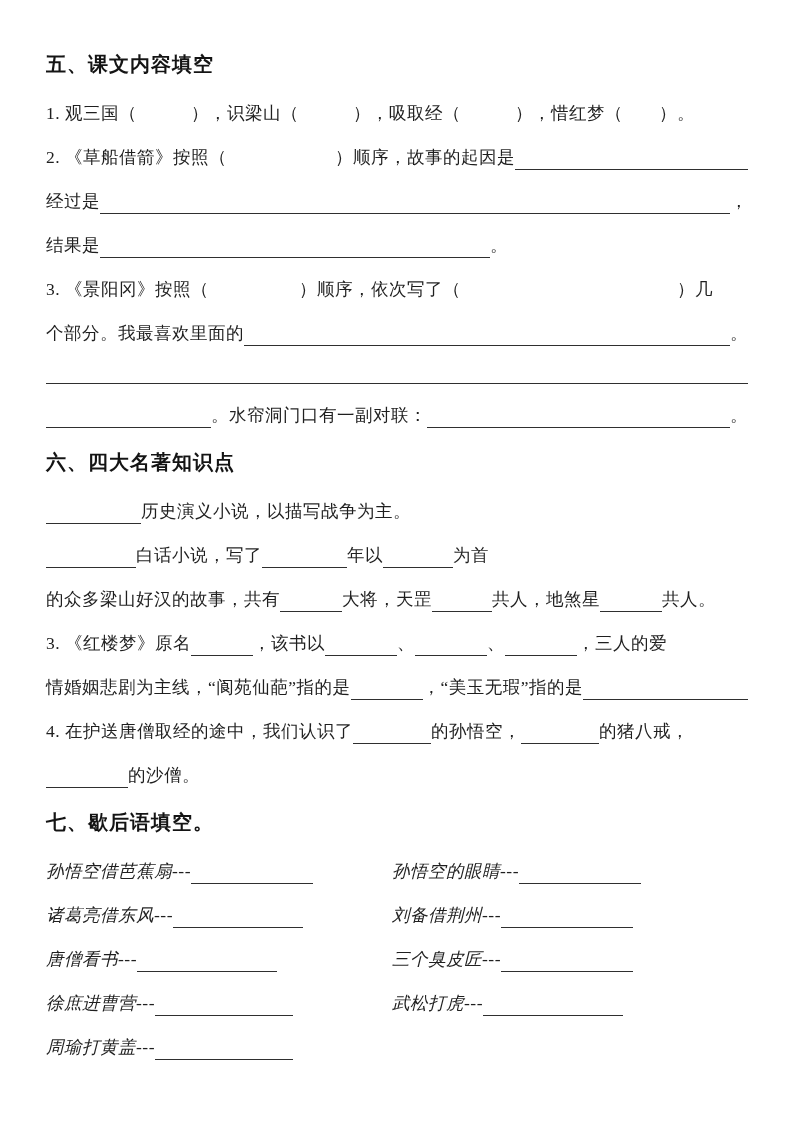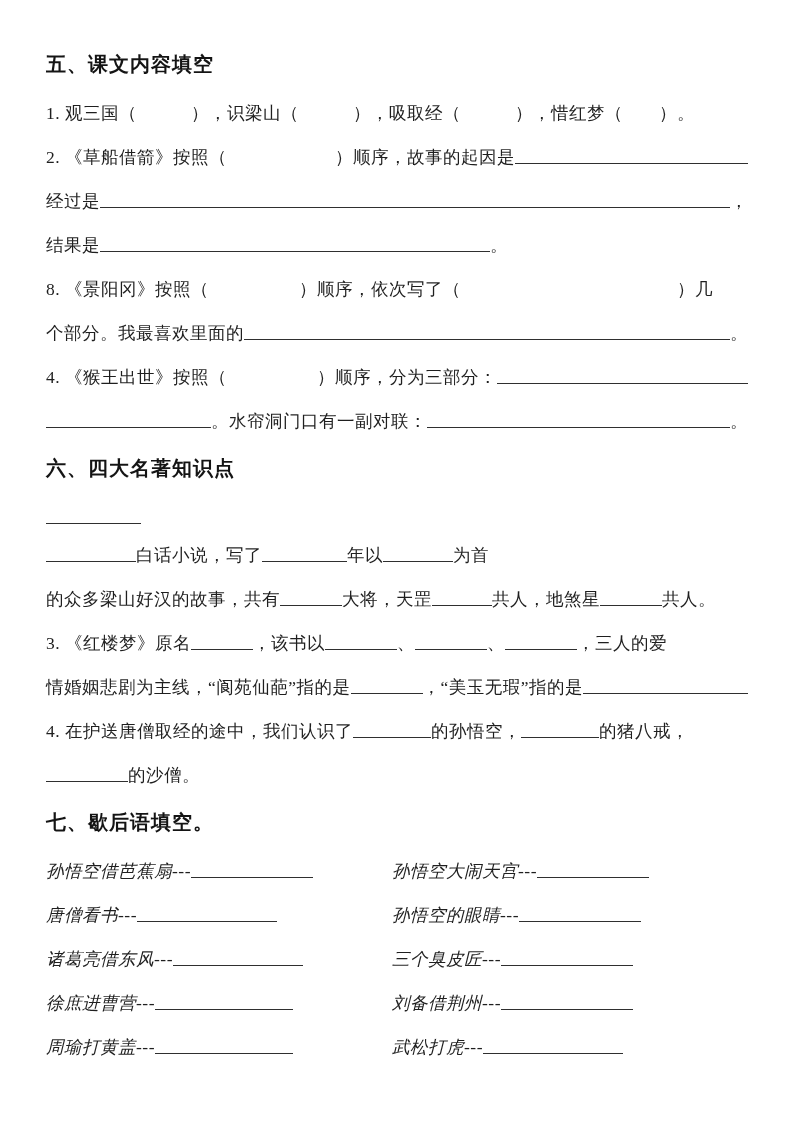--- a/index.html
+++ b/index.html
@@ -21,21 +21,21 @@
     font-family: "Liberation Sans", sans-serif;
     font-weight: bold;
     font-size: 20px;
     line-height: 24px;
     color: #141414;
     letter-spacing: 1px;
     margin-bottom: 28px;
   }
   .line {
     display: flex;
-    align-items: flex-start;
+    align-items: flex-end;
     font-size: 17.5px;
     line-height: 19px;
     margin-bottom: 25px;
     white-space: pre;
     letter-spacing: 0.5px;
   }
   .txt { flex: 0 0 auto; }
   .blank {
     flex: 0 0 auto;
     display: inline-block;
@@ -54,53 +54,52 @@
 
 <div class="page">
 
   <section class="section">
     <h2 class="section-title">五、课文内容填空</h2>
     <div class="lines">
         <div class="line"><span class="txt">1. 观三国（　　　），识梁山（　　　），吸取经（　　　），惜红梦（　　）。</span></div>
         <div class="line"><span class="txt">2. 《草船借箭》按照（　　　　　　）顺序，故事的起因是</span><span class="blank fill"></span></div>
         <div class="line"><span class="txt">经过是</span><span class="blank fill"></span><span class="txt">，</span></div>
         <div class="line"><span class="txt">结果是</span><span class="blank" style="width: 390px;"></span><span class="txt">。</span></div>
-        <div class="line"><span class="txt">8. 《景阳冈》按照（　　　　　）顺序，依次写了（　　　　　　　　　　　　）几</span></div>
+        <div class="line"><span class="txt">3. 《景阳冈》按照（　　　　　）顺序，依次写了（　　　　　　　　　　　　）几</span></div>
         <div class="line"><span class="txt">个部分。我最喜欢里面的</span><span class="blank fill"></span><span class="txt">。</span></div>
-        <div class="line"><span class="txt">4. 《猴王出世》按照（　　　　　）顺序，分为三部分：</span><span class="blank fill"></span></div>
+        <div class="line"><span class="blank fill"></span></div>
         <div class="line"><span class="blank" style="width: 165px;"></span><span class="txt">。水帘洞门口有一副对联：</span><span class="blank fill"></span><span class="txt">。</span></div>
       </div>
   </section>
 
   <section class="section">
     <h2 class="section-title">六、四大名著知识点</h2>
     <div class="lines">
-        <div class="line"><span class="blank" style="width: 95px;"></span></div>
+        <div class="line"><span class="blank" style="width: 95px;"></span><span class="txt">历史演义小说，以描写战争为主。</span></div>
         <div class="line"><span class="blank" style="width: 90px;"></span><span class="txt">白话小说，写了</span><span class="blank" style="width: 85px;"></span><span class="txt">年以</span><span class="blank" style="width: 70px;"></span><span class="txt">为首</span></div>
         <div class="line"><span class="txt">的众多梁山好汉的故事，共有</span><span class="blank" style="width: 62px;"></span><span class="txt">大将，天罡</span><span class="blank" style="width: 60px;"></span><span class="txt">共人，地煞星</span><span class="blank" style="width: 62px;"></span><span class="txt">共人。</span></div>
         <div class="line"><span class="txt">3. 《红楼梦》原名</span><span class="blank" style="width: 62px;"></span><span class="txt">，该书以</span><span class="blank" style="width: 72px;"></span><span class="txt">、</span><span class="blank" style="width: 72px;"></span><span class="txt">、</span><span class="blank" style="width: 72px;"></span><span class="txt">，三人的爱</span></div>
         <div class="line"><span class="txt">情婚姻悲剧为主线，“阆苑仙葩”指的是</span><span class="blank" style="width: 72px;"></span><span class="txt">，“美玉无瑕”指的是</span><span class="blank fill"></span></div>
         <div class="line"><span class="txt">4. 在护送唐僧取经的途中，我们认识了</span><span class="blank" style="width: 78px;"></span><span class="txt">的孙悟空，</span><span class="blank" style="width: 78px;"></span><span class="txt">的猪八戒，</span></div>
         <div class="line"><span class="blank" style="width: 82px;"></span><span class="txt">的沙僧。</span></div>
       </div>
   </section>
 
   <section class="section">
     <h2 class="section-title">七、歇后语填空。</h2>
     <div class="columns">
       <div class="col col-left">
           <div class="line"><span class="txt">孙悟空借芭蕉扇---</span><span class="blank" style="width: 122px;"></span></div>
+          <div class="line"><span class="txt">诸葛亮借东风---</span><span class="blank" style="width: 130px;"></span></div>
           <div class="line"><span class="txt">唐僧看书---</span><span class="blank" style="width: 140px;"></span></div>
-          <div class="line"><span class="txt">诸葛亮借东风---</span><span class="blank" style="width: 130px;"></span></div>
           <div class="line"><span class="txt">徐庶进曹营---</span><span class="blank" style="width: 138px;"></span></div>
           <div class="line"><span class="txt">周瑜打黄盖---</span><span class="blank" style="width: 138px;"></span></div>
         </div>
       <div class="col col-right">
-          <div class="line"><span class="txt">孙悟空大闹天宫---</span><span class="blank" style="width: 112px;"></span></div>
           <div class="line"><span class="txt">孙悟空的眼睛---</span><span class="blank" style="width: 122px;"></span></div>
+          <div class="line"><span class="txt">刘备借荆州---</span><span class="blank" style="width: 132px;"></span></div>
           <div class="line"><span class="txt">三个臭皮匠---</span><span class="blank" style="width: 132px;"></span></div>
-          <div class="line"><span class="txt">刘备借荆州---</span><span class="blank" style="width: 132px;"></span></div>
           <div class="line"><span class="txt">武松打虎---</span><span class="blank" style="width: 140px;"></span></div>
         </div>
     </div>
   </section>
 
 </div>
 
 </body></html>

